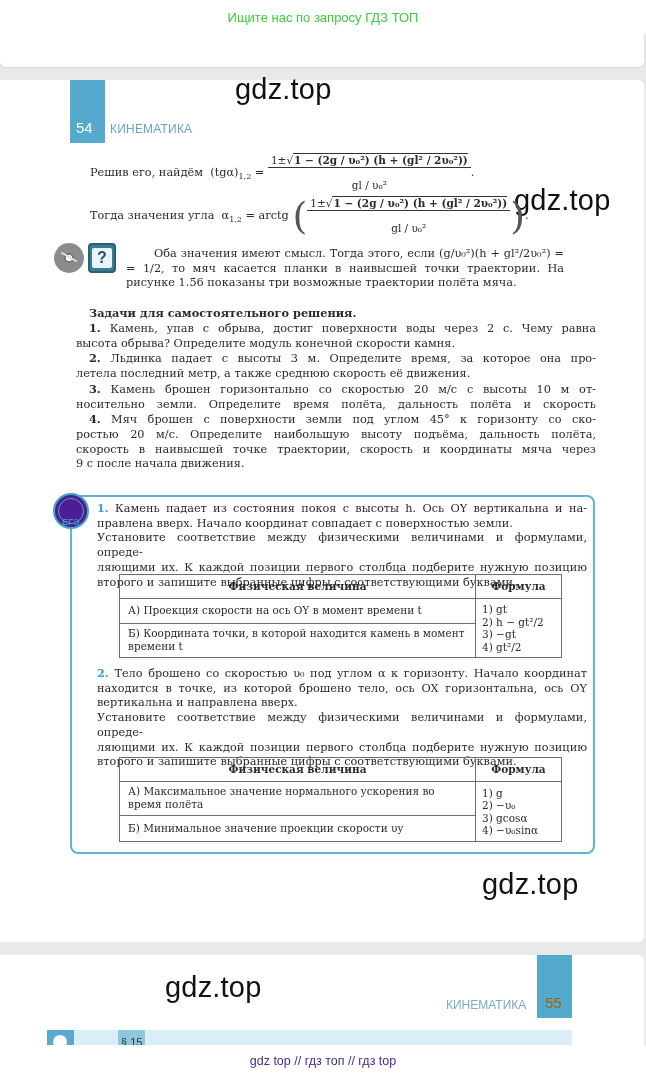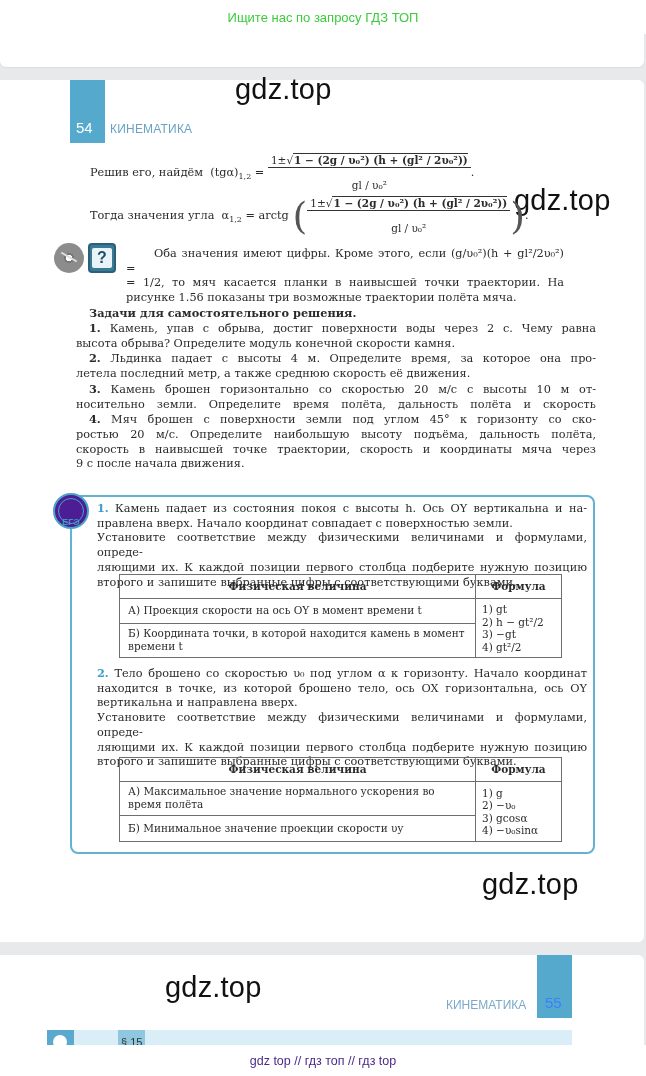--- a/index.html
+++ b/index.html
@@ -45,21 +45,21 @@
   .ep-logo::before { content: ""; position: absolute; inset: 3px; border-radius: 50%; border: 1px solid #4aa3c7; }
   .task-num { color: #3a9fcb; font-weight: bold; }
 
   table.mt { position: absolute; border-collapse: collapse; font-size: 10.5px; line-height: 13px; color: #2b2b2b; }
   table.mt td, table.mt th { border: 1px solid #6e6e6e; padding: 3px 8px; vertical-align: top; text-align: left; }
   table.mt th { font-weight: bold; text-align: center; height: 24px; vertical-align: middle; }
   table.mt td.f { padding: 4px 6px; line-height: 12.5px; vertical-align: middle; }
 
   .next-page { position: absolute; left: 0; top: 955px; width: 644px; height: 121px; background: #fff; border-radius: 0 6px 0 0; }
   .next-tab { position: absolute; left: 537px; top: 0; width: 35px; height: 63px; background: #55a9cc; }
-  .next-num { position: absolute; left: 545px; top: 39px; font-family: "Liberation Sans", sans-serif; color: #3b82f6; font-size: 15px; }
+  .next-num { position: absolute; left: 545px; top: 39px; font-family: "Liberation Sans", sans-serif; color: #a16207; font-size: 15px; }
   .next-chapter { position: absolute; left: 446px; top: 43px; font-family: "Liberation Sans", sans-serif; color: #7aaac8; font-size: 12px; }
   .sect-bar { position: absolute; left: 47px; top: 75px; width: 525px; height: 18px; background: #d9eef6; overflow: hidden; }
   .sect-icon { position: absolute; left: 0; top: 0; width: 27px; height: 18px; background: #5aaad0; }
   .sect-icon::after { content: ""; position: absolute; left: 6px; top: 5px; width: 14px; height: 14px; border-radius: 50%; background: #fff; }
   .sect-num { position: absolute; left: 27px; top: 0; width: 27px; height: 18px; background: #8ec7df; color: #333; font-family: "Liberation Sans", sans-serif; font-size: 11px; padding: 6px 0 0 3px; margin-left: 44px; }
   .sect-title { position: absolute; left: 70px; top: 6px; font-family: "Liberation Sans", sans-serif; font-weight: bold; font-size: 13px; color: #222; letter-spacing: 0.6px; white-space: nowrap; }
 
   .bottom-bar { position: absolute; left: 0; top: 1045px; width: 646px; height: 31px; background: #fff; display: flex; align-items: center; justify-content: center; }
   .bottom-bar span { font-family: "Liberation Sans", sans-serif; font-size: 12.5px; color: #4b2a8a; }
 </style>
@@ -101,34 +101,34 @@
 </div>
 
 <div class="icons">
   <div class="disc-icon"></div>
   <div class="help-icon">
       <span>?</span>
     </div>
 </div>
 
 <div class="txt justify" style="left:126px; top:247px; width:438px;">
-  <div style="text-indent:28px">Оба значения имеют цифры. Кроме этого, если (g/υ₀²)(h + gl²/2υ₀²) =</div>
+  <div style="text-indent:28px">Оба значения имеют смысл. Тогда этого, если (g/υ₀²)(h + gl²/2υ₀²) =</div>
   <div>= 1/2, то мяч касается планки в наивысшей точки траектории. На</div>
   <div class="last">рисунке 1.56 показаны три возможные траектории полёта мяча.</div>
 </div>
 
 <div class="txt" style="left:89px; top:306px; font-weight:bold;">Задачи для самостоятельного решения.</div>
 
 <div class="txt" style="left:76px; top:321px; width:520px;">
   <div>
     <div class="justify" style="text-indent:13px"><b>1.</b> <span>Камень, упав с обрыва, достиг поверхности воды через 2 с. Чему равна</span></div>
     <div class="last">высота обрыва? Определите модуль конечной скорости камня.</div>
   </div>
   <div>
-    <div class="justify" style="text-indent:13px"><b>2.</b> <span>Льдинка падает с высоты 4 м. Определите время, за которое она про-</span></div>
+    <div class="justify" style="text-indent:13px"><b>2.</b> <span>Льдинка падает с высоты 3 м. Определите время, за которое она про-</span></div>
     <div class="last">летела последний метр, а также среднюю скорость её движения.</div>
   </div>
   <div>
     <div class="justify" style="text-indent:13px"><b>3.</b> <span>Камень брошен горизонтально со скоростью 20 м/с с высоты 10 м от-</span></div>
     <div class="justify">носительно земли. Определите время полёта, дальность полёта и скорость</div>
   </div>
   <div>
     <div class="justify" style="text-indent:13px"><b>4.</b> <span>Мяч брошен с поверхности земли под углом 45° к горизонту со ско-</span></div>
     <div class="justify">ростью 20 м/с. Определите наибольшую высоту подъёма, дальность полёта,</div>
     <div class="justify">скорость в наивысшей точке траектории, скорость и координаты мяча через</div>

